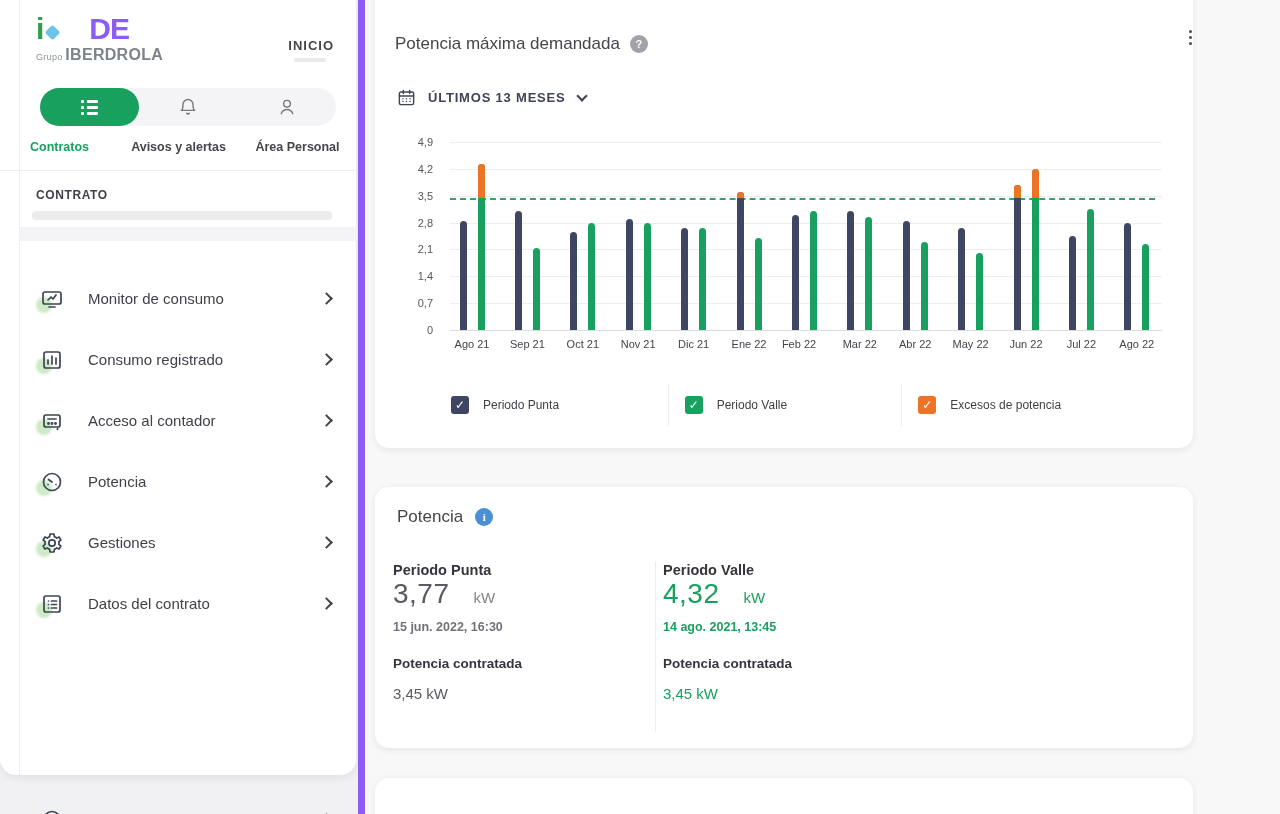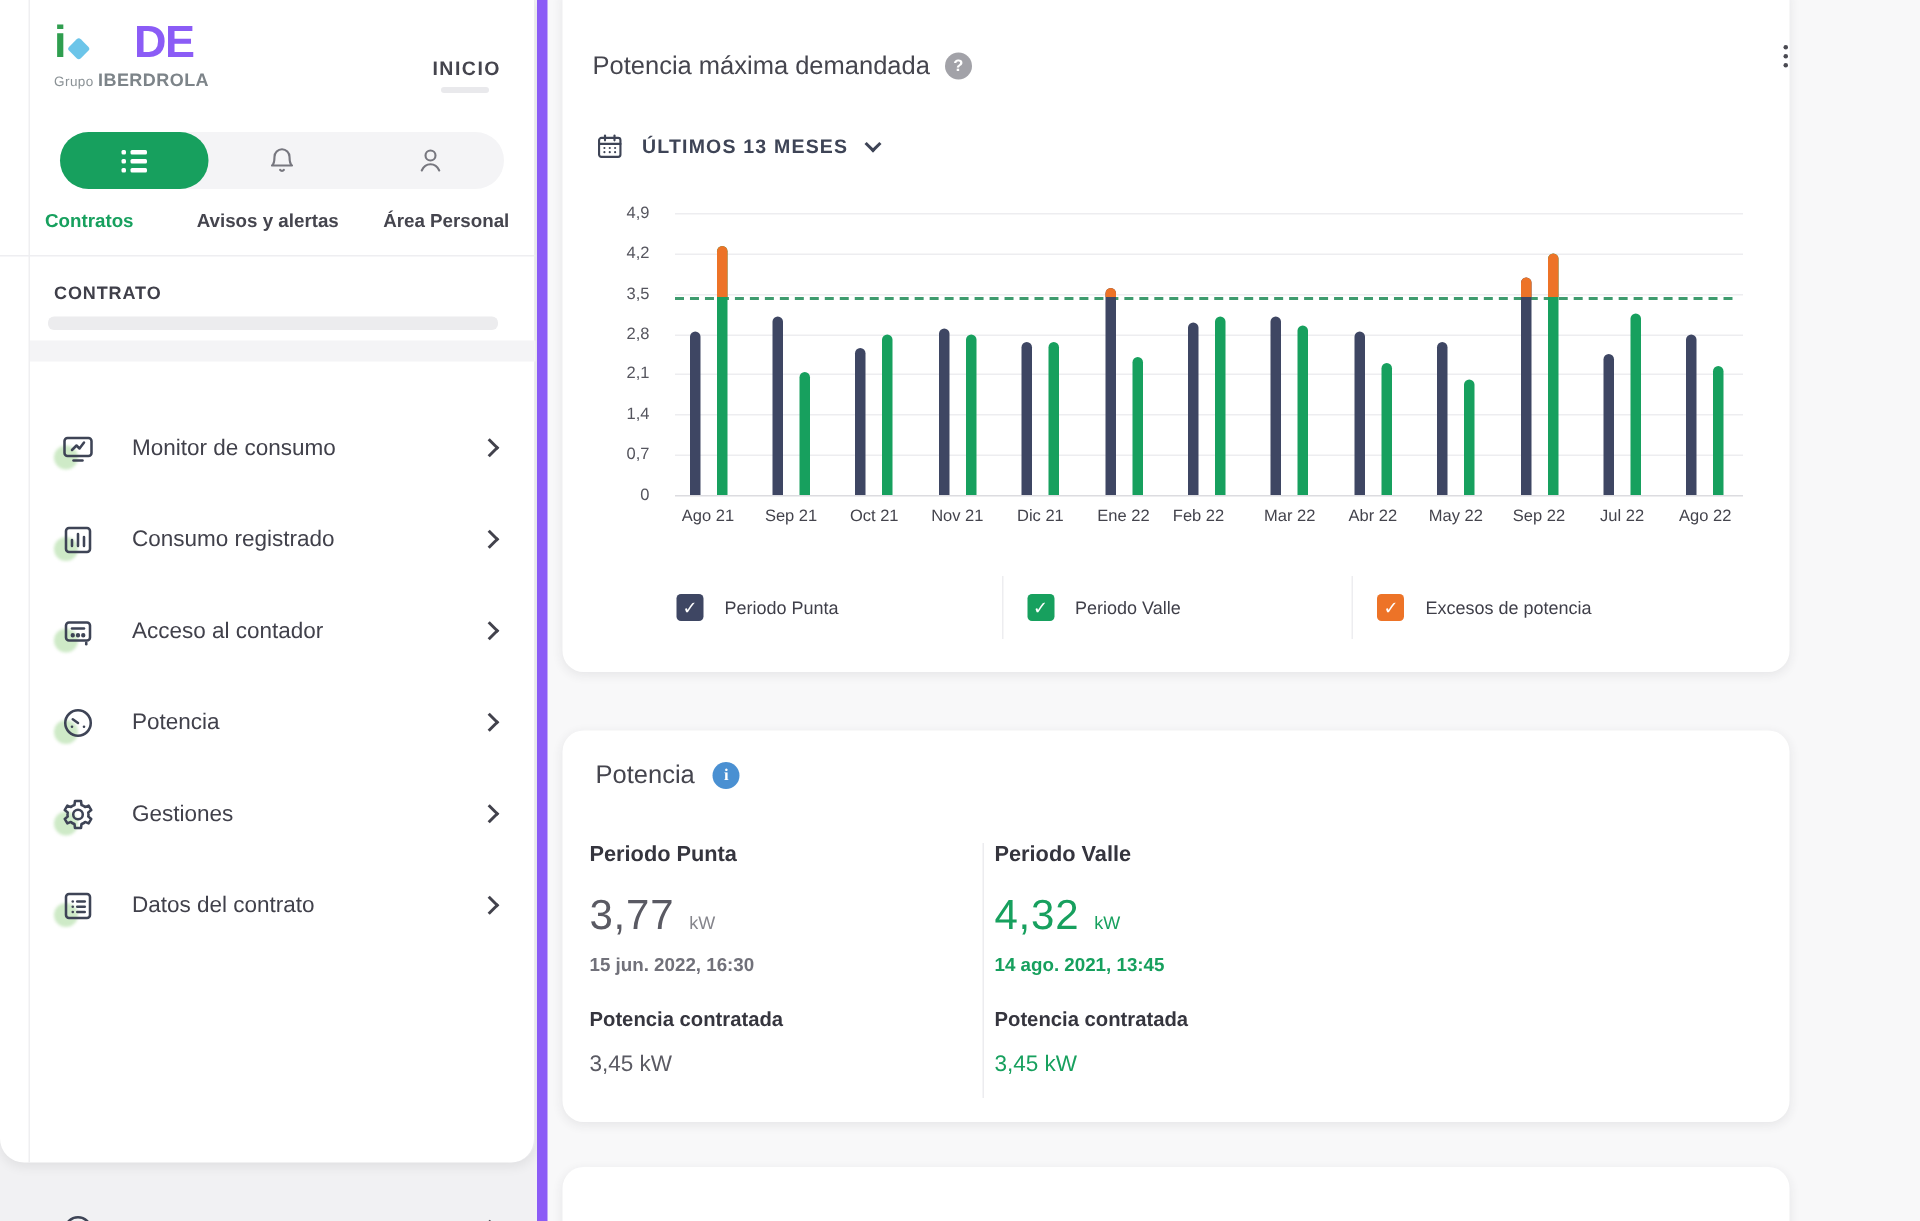--- a/index.html
+++ b/index.html
@@ -11,21 +11,21 @@
   .sidebar-card { position:absolute; left:0; top:0; width:357px; height:775px; background:#ffffff;
                   border-radius:0 0 16px 16px; box-shadow:0 3px 8px rgba(0,0,0,.07); border-right:1px solid #ececef; }
   .left-gutter { position:absolute; left:19px; top:0; width:1px; height:775px; background:#efeff1; }
 
   .logo { position:absolute; left:36px; top:14px; line-height:1; }
   .logo-row { font-weight:bold; font-size:30px; letter-spacing:-1px; display:flex; align-items:center; }
   .logo-i { color:#2f9e4f; }
   .logo-diamond { width:11px; height:11px; background:#6cc5e9; transform:rotate(45deg); margin:6px 3px 0 4px; border-radius:2px; }
   .logo-de { color:#8b5cf6;margin-left:28px; }
   .logo-sub { font-size:9px; color:#8b9296; margin-top:3px; letter-spacing:.3px; }
-  .logo-sub b { font-size:12px; color:#7d8489; }
+  .logo-sub b { font-size:16px; color:#7d8489; }
 
   .inicio { position:absolute; right:22px; top:38px; font-size:13px; font-weight:bold; letter-spacing:1px; color:#45454e; }
   .inicio-skel { position:absolute; right:30px; top:58px; width:32px; height:4px; background:#e9e9ec; border-radius:2px; }
 
   .tabbar { position:absolute; left:40px; top:88px; width:296px; height:38px; background:#f4f4f6; border-radius:19px; display:flex; }
   .tab-seg { flex:1; display:flex; align-items:center; justify-content:center; }
   .tab-seg.active { background:#17a05e; border-radius:19px; }
   .list-icon { display:flex; flex-direction:column; gap:3px; }
   .list-icon .li-row { display:flex; align-items:center; gap:3px; }
   .list-icon .li-dot { width:3px; height:3px; background:#fff; border-radius:1px; }
@@ -92,23 +92,23 @@
   .legend-text { font-size:12px; color:#3f3f49; }
 
   
   .card2-title-row { position:absolute; left:22px; top:20px; display:flex; align-items:center; gap:12px; }
   .info-badge { width:18px; height:18px; background:#4a90d2; color:#fff; border-radius:50%; font-size:11px; font-weight:bold;
                 font-family:"Liberation Serif", serif; display:flex; align-items:center; justify-content:center; cursor:pointer; }
   .col-divider { position:absolute; left:280px; top:75px; width:1px; height:170px; background:#ececef; }
   .pcol { position:absolute; top:75px; width:250px; }
   .pcol.left { left:18px; } .pcol.right { left:288px; }
   .pcol-period { font-size:14.5px; font-weight:bold; color:#35353e; }
-  .pcol-valrow { margin-top:16px; display:flex; align-items:baseline; gap:10px; }
+  .pcol-valrow { display:flex; align-items:baseline; gap:24px; }
   .pcol-value { font-size:28px; color:#5a5a63; letter-spacing:.5px; }
-  .pcol-unit { font-size:12px; color:#85858c;text-align:center; }
+  .pcol-unit { font-size:15px; color:#85858c;text-align:center; }
   .pcol-date { margin-top:10px; font-size:12.5px; font-weight:bold; color:#71717a; }
   .pcol-contr-label { margin-top:22px; font-size:13.5px; font-weight:bold; color:#35353e; }
   .pcol-contr-value { margin-top:14px; font-size:15px; color:#5a5a63; }
 
   svg { display:block; }
 </style>
 </head>
 <body>
 
 <div class="sidebar-zone">
@@ -350,21 +350,21 @@
           <div class="bar" style="left: 452.7px; height: 109.347px; background: rgb(62, 70, 99);"></div>
           <div class="bar" style="left: 470.7px; height: 88.2449px; background: rgb(23, 160, 94);"></div>
           <div class="xlabel" style="left: 437.2px;">Abr 22</div>
           <div class="bar" style="left: 508.1px; height: 101.673px; background: rgb(62, 70, 99);"></div>
           <div class="bar" style="left: 526.1px; height: 76.7347px; background: rgb(23, 160, 94);"></div>
           <div class="xlabel" style="left: 492.6px;">May 22</div>
           <div class="bar" style="left: 563.5px; height: 144.645px; background: rgb(62, 70, 99);"></div>
           <div class="excess" style="left: 563.5px; top: 43.3551px; height: 12.2776px; background: rgb(237, 115, 39);"></div>
           <div class="bar" style="left: 581.5px; height: 161.143px; background: rgb(23, 160, 94);"></div>
           <div class="excess" style="left: 581.5px; top: 26.8571px; height: 28.7755px; background: rgb(237, 115, 39);"></div>
-          <div class="xlabel" style="left: 548px;">Sep 22</div>
+          <div class="xlabel" style="left: 548px;">Jun 22</div>
           <div class="bar" style="left: 618.9px; height: 94px; background: rgb(62, 70, 99);"></div>
           <div class="bar" style="left: 636.9px; height: 120.857px; background: rgb(23, 160, 94);"></div>
           <div class="xlabel" style="left: 603.4px;">Jul 22</div>
           <div class="bar" style="left: 674.3px; height: 107.429px; background: rgb(62, 70, 99);"></div>
           <div class="bar" style="left: 692.3px; height: 86.3265px; background: rgb(23, 160, 94);"></div>
           <div class="xlabel" style="left: 658.8px;">Ago 22</div>
         </div>
     </div>
 
     <div class="legend">

